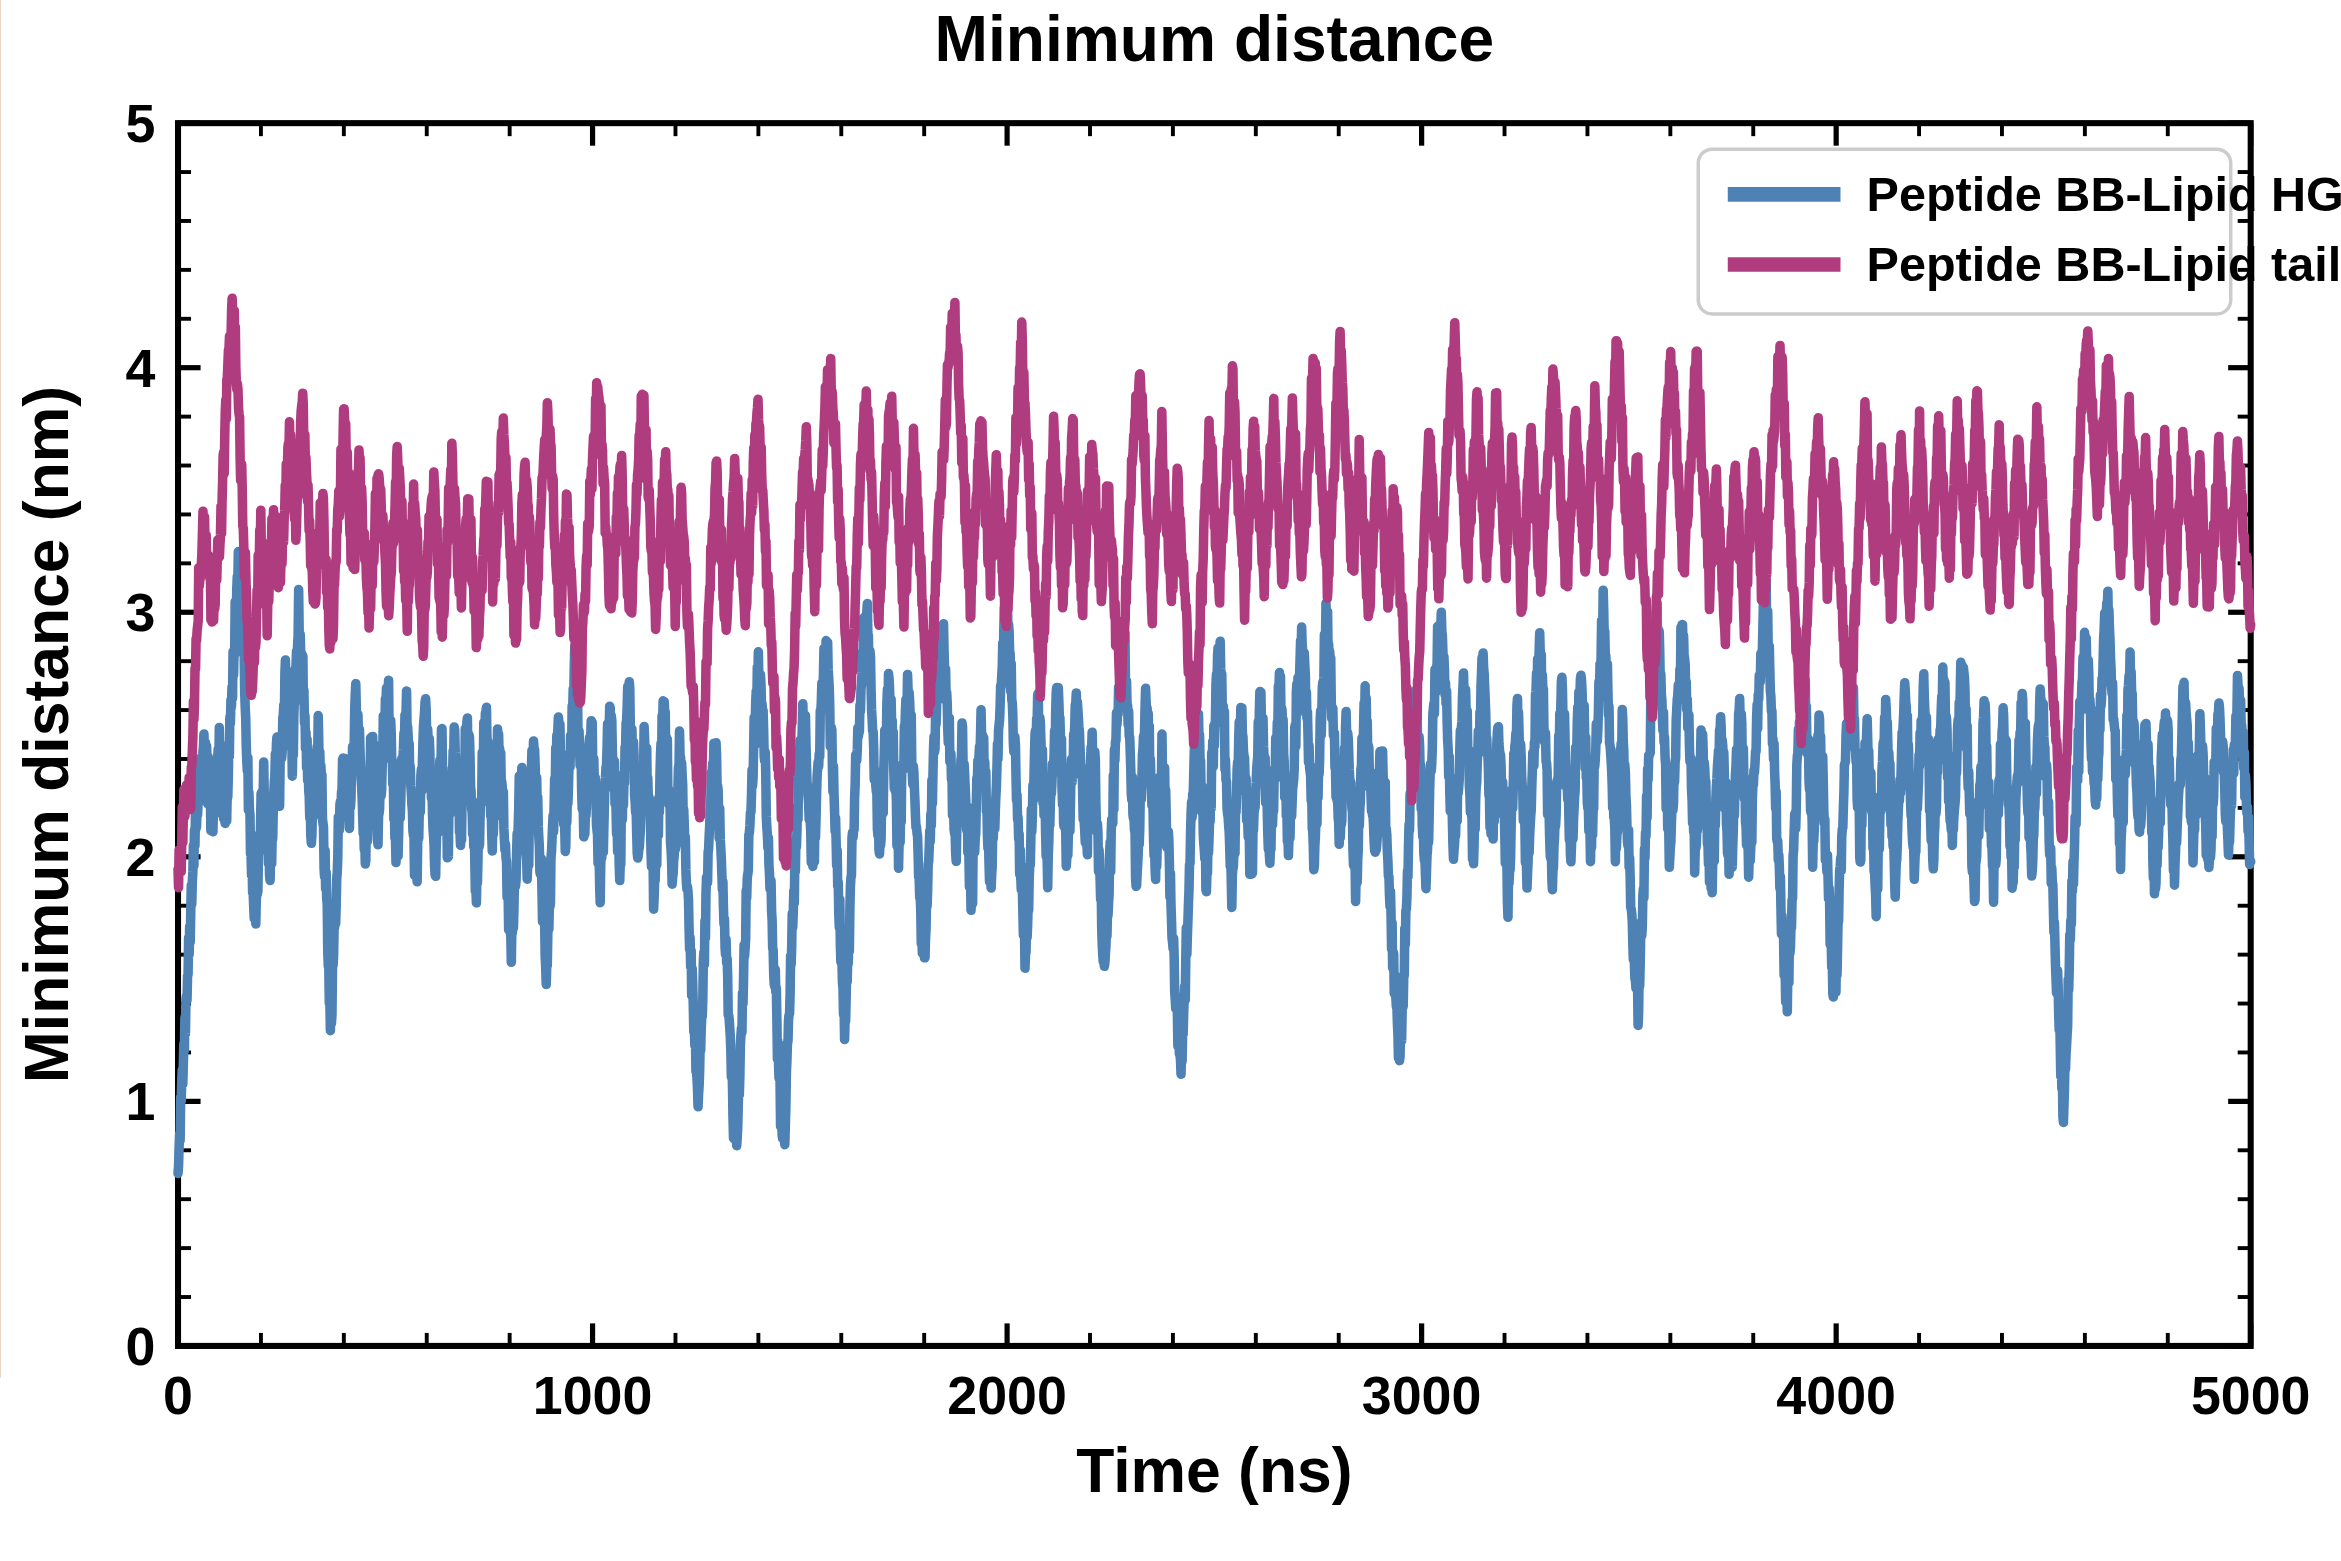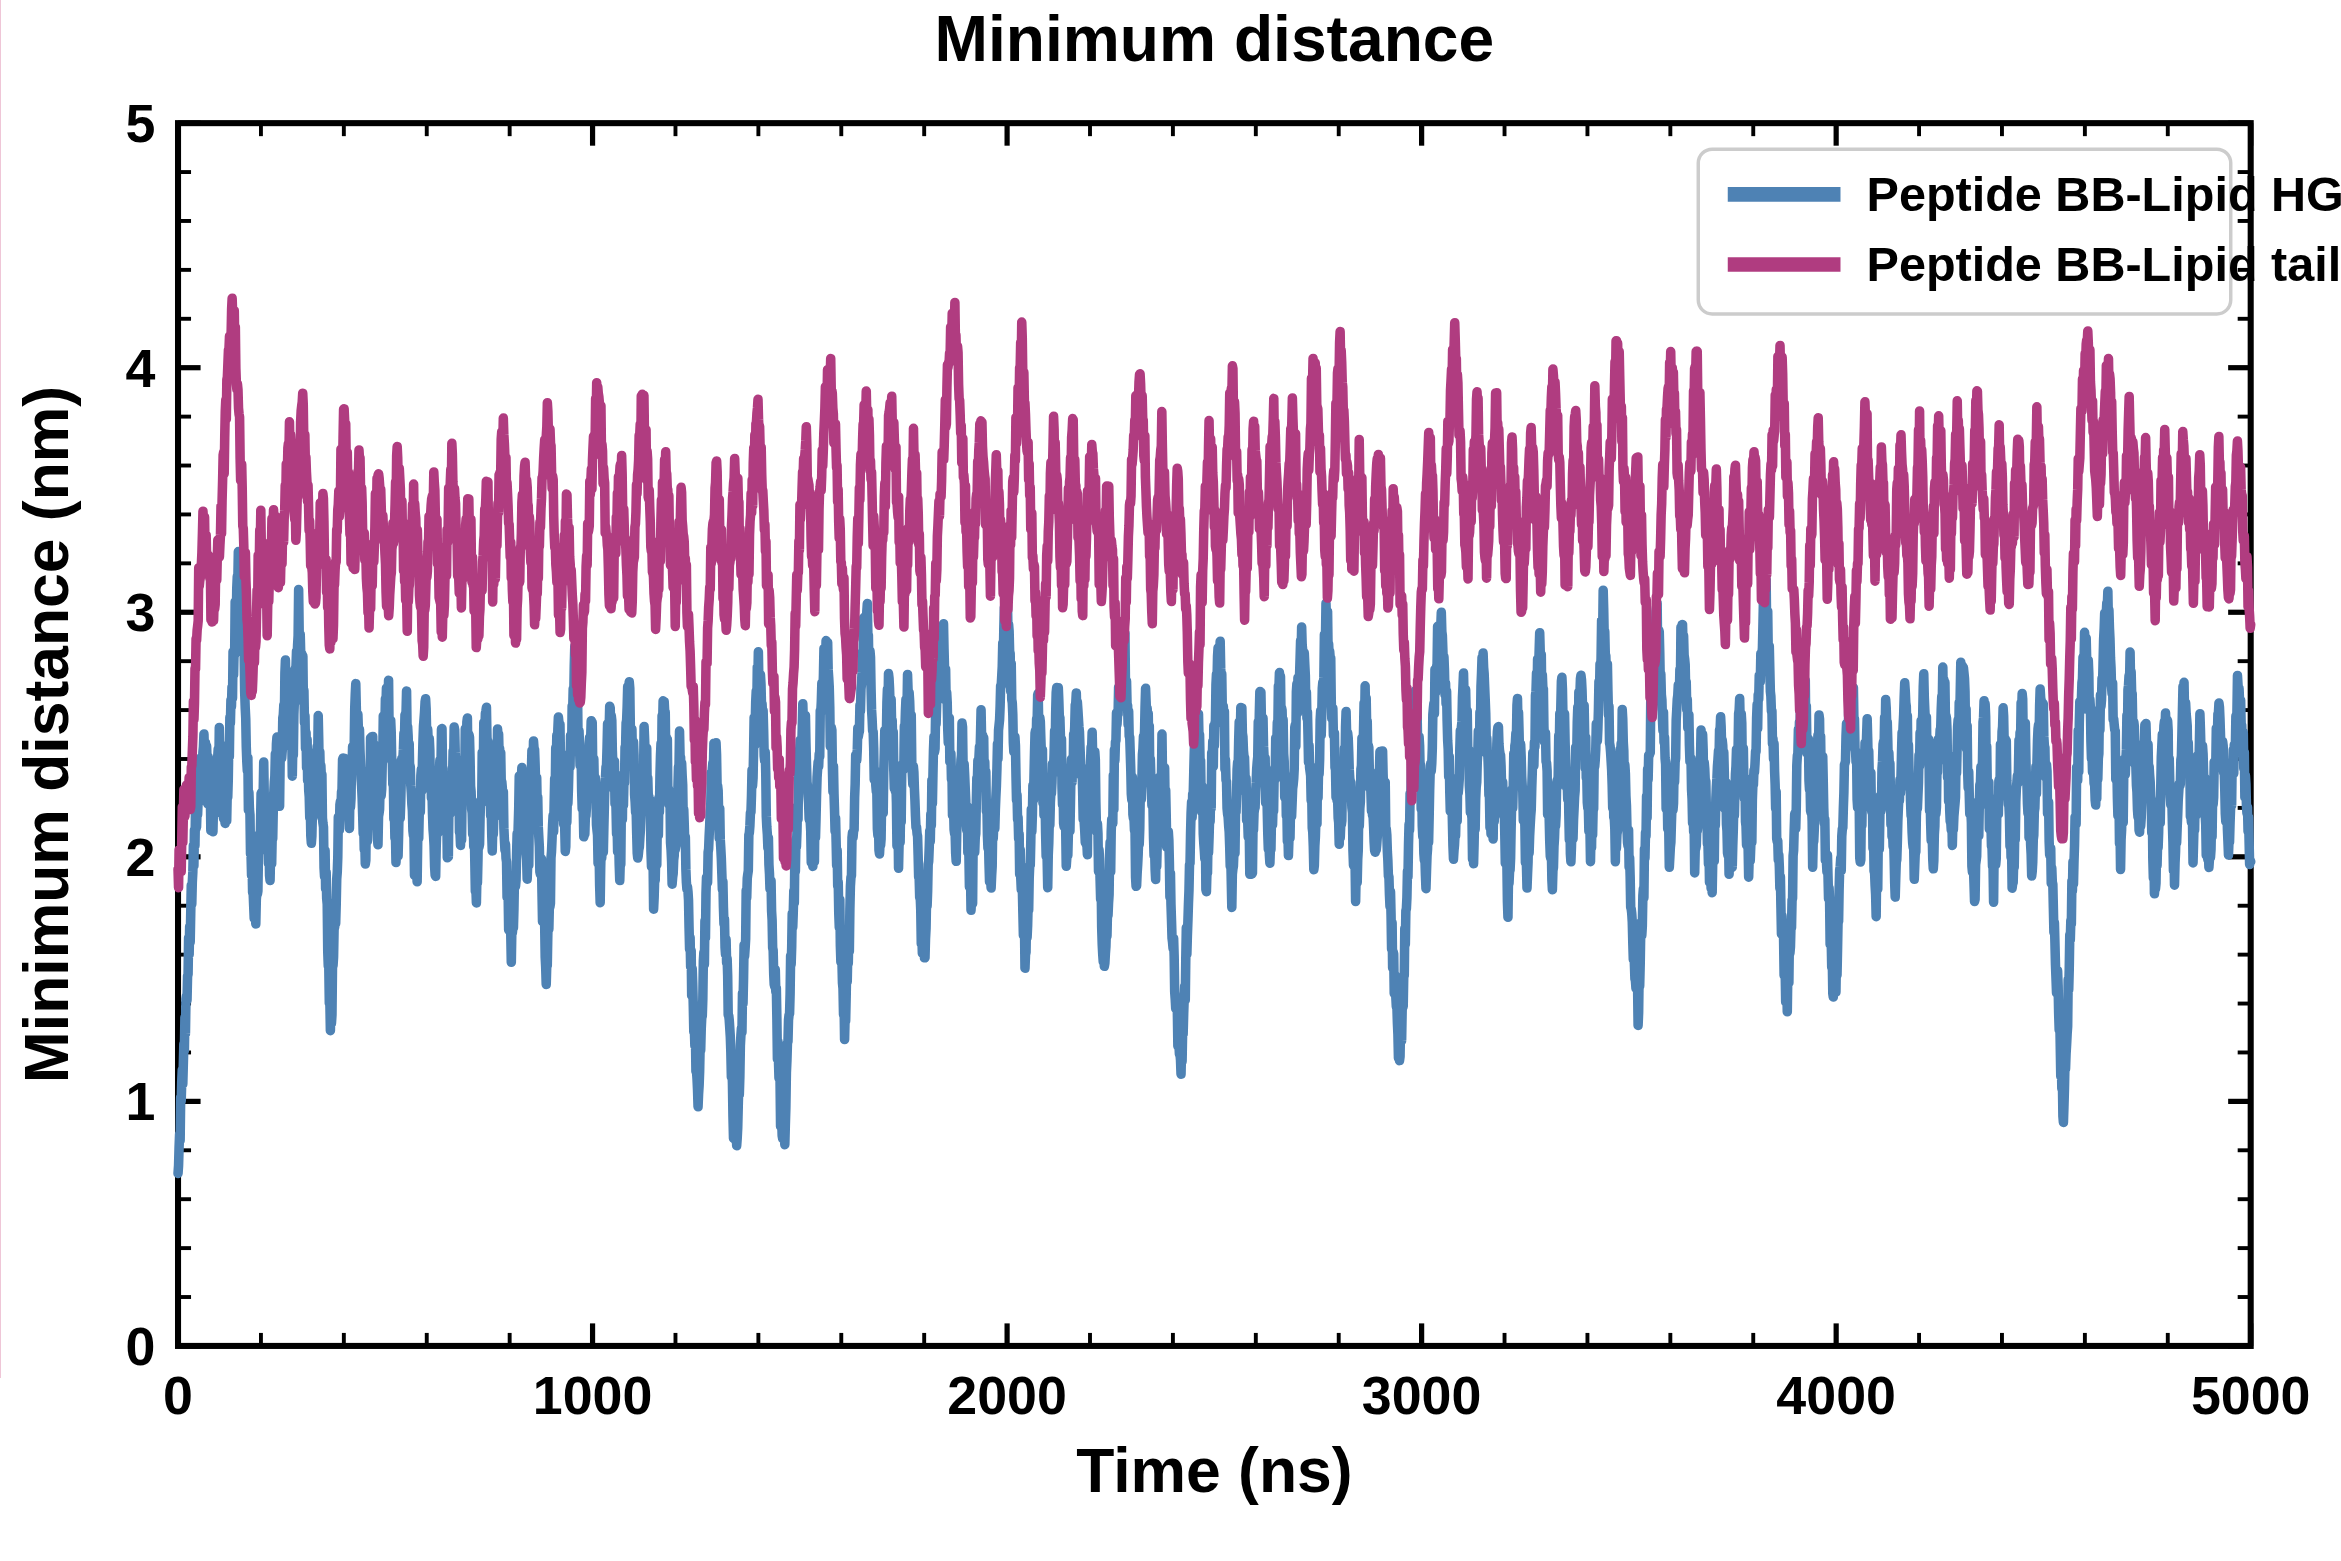--- a/index.html
+++ b/index.html
@@ -10,21 +10,21 @@
   body {
     width: 2342px;
     height: 1561px;
     font-family: "Liberation Sans", sans-serif;
     overflow: hidden;
   }
   #figure {
     position: relative;
     width: 2342px;
     height: 1378px;
-    background: #be185d;
+    background: #a16207;
   }
   #plot-svg {
     position: absolute;
     left: 0;
     top: 0;
     width: 2342px;
     height: 1561px;
     display: block;
   }
   .axis-line {

